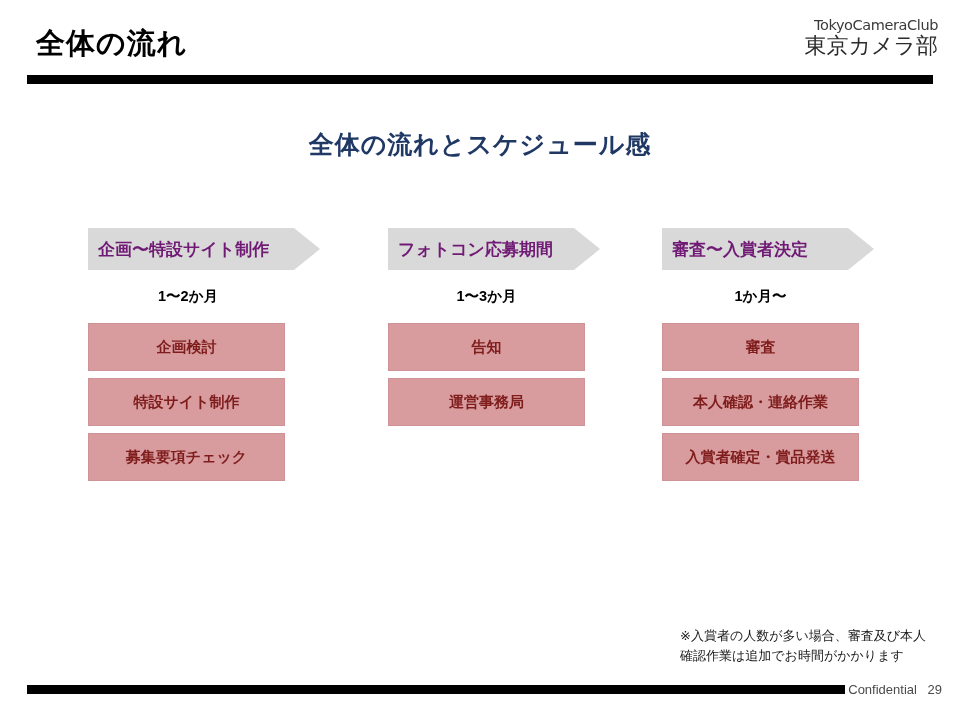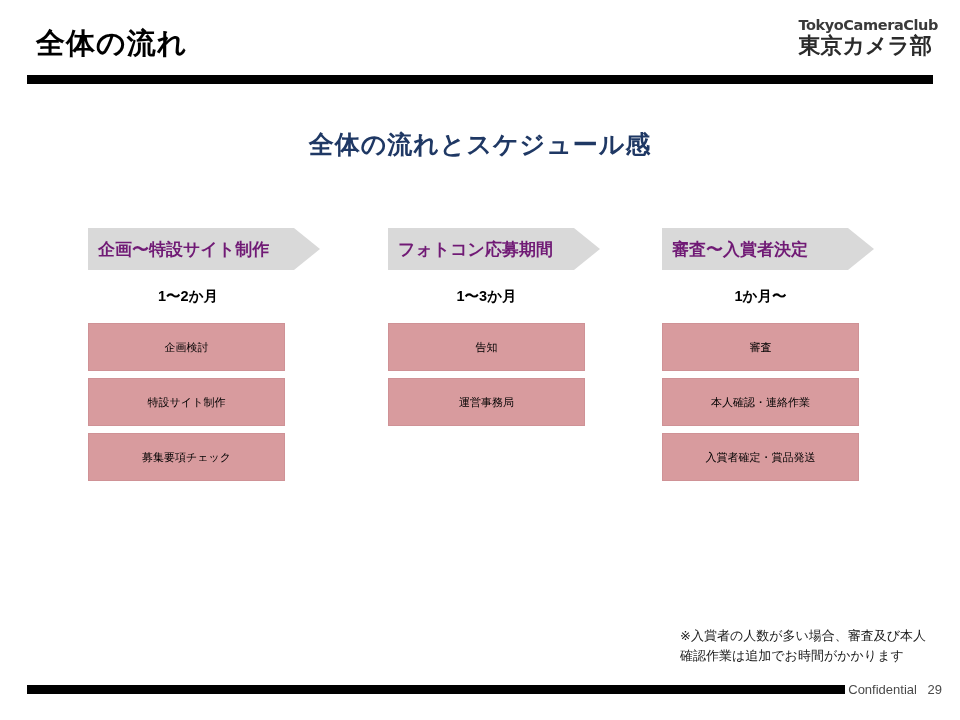--- a/index.html
+++ b/index.html
@@ -34,23 +34,23 @@
     width: 906px;
     height: 9px;
     background: #000000;
   }
 
   
   #logo {
     position: absolute;
     right: 22px;
     top: 18px;
+    text-align: right;
     line-height: 1;
     color: #2b2b2b;
-    font-weight: bold;
   }
   #logo .logo-en {
     font-size: 14.5px;
     letter-spacing: -0.4px;
     font-family: "DejaVu Sans", sans-serif;
     display: block;
     color: #3a3a3a;
   }
   #logo .logo-jp {
     font-size: 22px;
@@ -135,23 +135,23 @@
     height: 48px;
     background: #d89b9e;
     border: 1px solid #cf9296;
     box-sizing: border-box;
     display: flex;
     align-items: center;
     justify-content: center;
     margin-bottom: 7px;
   }
   .task-label {
-    font-size: 11px;
-    font-weight: normal;
-    color: #000000;
+    font-size: 15px;
+    font-weight: bold;
+    color: #7f1d1d;
     white-space: nowrap;
     letter-spacing: 0px;
   }
 
   
   #footnote {
     position: absolute;
     left: 680px;
     top: 626px;
     width: 268px;

